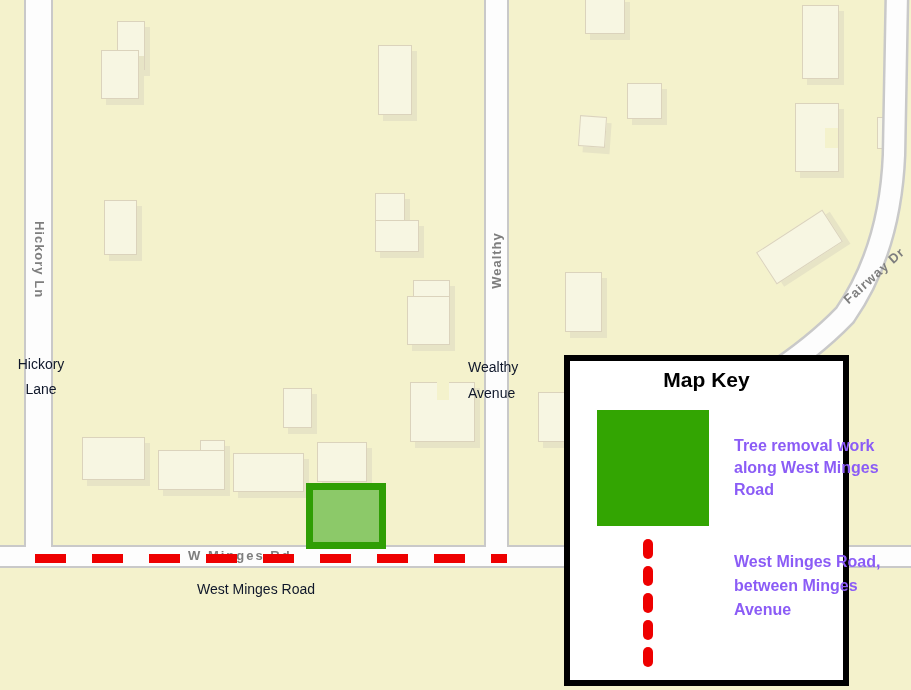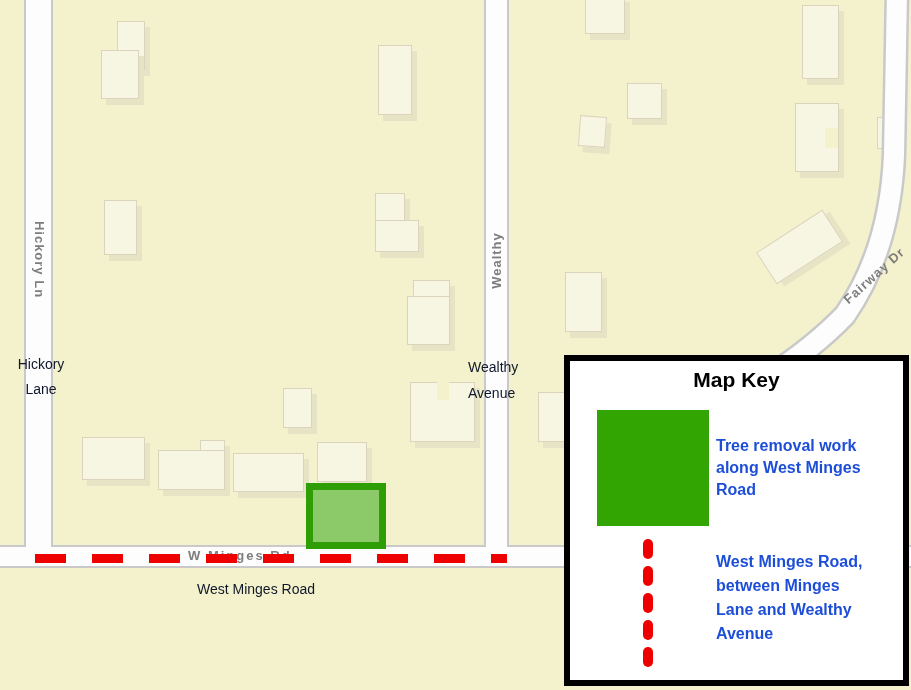--- a/index.html
+++ b/index.html
@@ -41,29 +41,29 @@
   .work-zone{position:absolute;left:306px;top:483px;width:80px;height:66px;box-sizing:border-box;
     border:7px solid #2f9e04;background:var(--highlight-fill);}
 
   
   .big-label{position:absolute;color:#0f172a;font-weight:normal;font-size:14px;line-height:25px;white-space:nowrap;}
 
   
   #fairway-svg{position:absolute;left:0;top:0;}
 
   
-  .map-key{position:absolute;left:564px;top:355px;width:345px;height:331px;box-sizing:border-box;
+  .map-key{position:absolute;left:564px;top:355px;width:285px;height:331px;box-sizing:border-box;
     background:#ffffff;border:6px solid #000;z-index:20;}
   .map-key .key-title{position:absolute;left:0;top:7px;width:100%;text-align:center;
     font-size:21px;font-weight:bold;color:#000;}
   .key-swatch{position:absolute;left:27px;top:49px;width:112px;height:116px;background:var(--highlight-green);}
   .key-dashes{position:absolute;left:73px;top:178px;width:10px;height:140px;
     display:flex;flex-direction:column;gap:7px;}
   .key-dashes span{display:block;width:10px;height:20px;background:var(--lane-shift-red);border-radius:5px;}
-  .key-text{position:absolute;left:146px;color:#1d4ed8;font-weight:bold;font-size:16px;}
+  .key-text{position:absolute;left:164px;color:#8b5cf6;font-weight:bold;font-size:16px;}
   .key-text div{white-space:nowrap;}
   .key-text-1{top:74px;line-height:22px;}
   .key-text-2{top:189px;line-height:24px;}
 </style>
 </head>
 <body>
 
 <div id="stage">
 
   <div class="bld" style="left:117px;top:21px;width:26px;height:47px;"></div>
@@ -137,18 +137,17 @@
     <div class="key-dashes">
       <span></span>
       <span></span>
       <span></span>
       <span></span>
       <span></span>
     </div>
     <div class="key-text key-text-2">
       <div>West Minges Road,</div>
       <div>between Minges</div>
-      <div>Lane and Wealthy</div>
       <div>Avenue</div>
     </div>
   </div>
 
 </div>
 
 </body></html>

